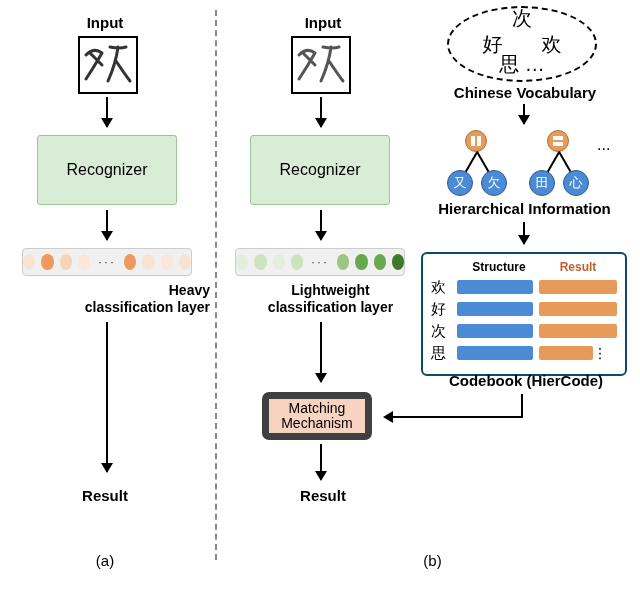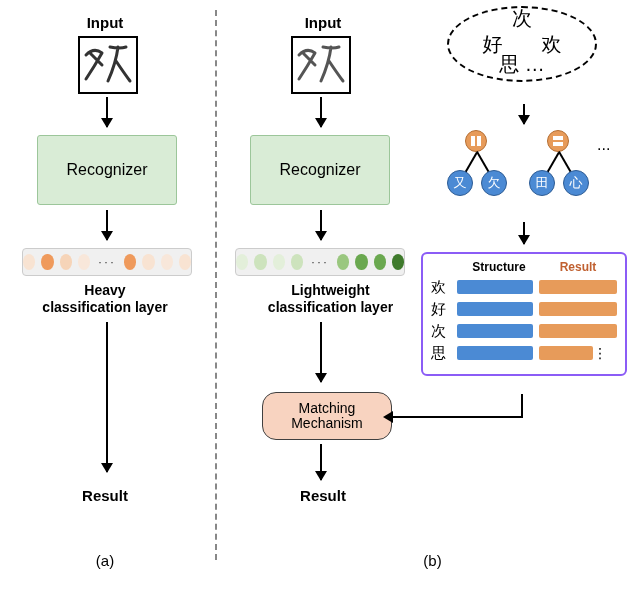--- a/index.html
+++ b/index.html
@@ -35,35 +35,35 @@
   .dotstrip {
     width: 170px; height: 28px; background: #f0f0f0; border: 1px solid #ccc;
     border-radius: 4px; display: flex; align-items: center; justify-content: center;
     gap: 6px;
   }
   .dot { width: 16px; height: 16px; border-radius: 50%; }
   .dots-ellipsis { font-size: 12px; color: #333; letter-spacing: 2px; padding: 0 2px; }
 
   
   .matchbox {
-    width: 130px; height: 48px; background: #f8d3c0; border: 1px solid #404040;
-    border-radius: 14px; display: flex; align-items: center; justify-content: center;
+    width: 110px; height: 48px; background: #f8d3c0; border: 7px solid #404040;
+    border-radius: 7px; display: flex; align-items: center; justify-content: center;
     font-size: 14px; text-align: center; line-height: 1.1;
   }
 
   
   .vocab-oval {
     position: absolute; border: 2px dashed #000; border-radius: 50%;
     width: 150px; height: 76px; display: flex; align-items: center; justify-content: center;
     font-size: 20px;
   }
 
   
   .codebook {
-    position: absolute; border: 2px solid #8b5cf6; border-radius: 6px;
+    position: absolute; border: 2px solid #0c4a6e; border-radius: 6px;
     background: #fff; padding: 6px 8px 8px; width: 206px;
   }
   .codebook-header { display: flex; font-size: 12px; font-weight: bold; margin-bottom: 4px; }
   .codebook-header .h1 { width: 28px; }
   .codebook-header .h2 { width: 80px; text-align: center; }
   .codebook-header .h3 { flex: 1; text-align: center; color: #c06030; }
   .codebook-row { display: flex; align-items: center; margin-bottom: 4px; height: 18px; }
   .codebook-row .rc { width: 26px; font-size: 15px; }
   .codebook-row .bar-s { width: 76px; height: 14px; background: #4b8ad4; border-radius: 2px; margin-right: 6px; }
   .codebook-row .bar-r { flex: 1; height: 14px; background: #e79b5a; border-radius: 2px; }
@@ -121,21 +121,21 @@
       <span class="dot" style="background: rgb(239, 154, 92);"></span>
       <span class="dot" style="background: rgb(246, 212, 184);"></span>
       <span class="dot" style="background: rgb(248, 231, 218);"></span>
       <span class="dots-ellipsis">···</span>
       <span class="dot" style="background: rgb(239, 154, 92);"></span>
       <span class="dot" style="background: rgb(248, 227, 210);"></span>
       <span class="dot" style="background: rgb(248, 231, 218);"></span>
       <span class="dot" style="background: rgb(248, 227, 210);"></span>
     </div>
 
-    <div class="sublabel" style="position:absolute; left:0; width:210px; top:282px; white-space:pre-line;">Heavy
+    <div class="sublabel" style="position:absolute; left:0; width:210px; top:282px; white-space:pre-line;text-align:right;">Heavy
 classification layer</div>
 
     <div class="arrow arrow-v" style="left:106px; top:322px; height:150px;"></div>
 
     <div class="label" style="position:absolute; left:0; width:210px; top:487px;">Result</div>
 
     <div class="panel-letter" style="position:absolute; left:0; width:210px; top:552px;">(a)</div>
   </div>
 
   <div class="col-b">
@@ -186,20 +186,21 @@
     <div class="vocab-oval" style="left:222px; top:6px;">
       <div style="text-align:center; line-height:1.0;">
         <span style="position:relative; top:-6px;">次</span><br>
         <span>好</span>
         <span>&nbsp;&nbsp;&nbsp;&nbsp;&nbsp;</span>
         <span>欢</span><br>
         <span>思</span>
         <span>…</span>
       </div>
     </div>
+    <div class="label" style="position:absolute; left:200px; width:200px; top:84px;">Chinese Vocabulary</div>
 
     <div class="arrow arrow-v" style="left:298px; top:104px; height:20px;"></div>
 
     <div class="tnode troot" style="left:240px; top:130px;">
       <svg width="12" height="12" viewBox="0 0 12 12">
           <rect x="1" y="1" width="4" height="10" fill="#fff"></rect>
           <rect x="7" y="1" width="4" height="10" fill="#fff"></rect>
         </svg>
     </div>
     <div class="tline" style="left:251px; top:152px; height:24px; transform: rotate(30deg);"></div>
@@ -221,20 +222,21 @@
     <div class="tline" style="left:333px; top:152px; height:24px; transform: rotate(-30deg);"></div>
     <div class="tnode tchild" style="left:304px; top:170px;">
         <span>田</span>
       </div>
     <div class="tnode tchild" style="left:338px; top:170px;">
         <span>心</span>
       </div>
 
     <div class="tree-dots" style="left:372px; top:136px;">...</div>
 
+    <div class="label" style="position:absolute; left:192px; width:215px; top:200px;">Hierarchical Information</div>
 
     <div class="arrow arrow-v" style="left:298px; top:222px; height:22px;"></div>
 
     <div class="codebook" style="left:196px; top:252px;">
       <div class="codebook-header">
         <div class="h1"></div>
         <div class="h2">Structure</div>
         <div class="h3">Result</div>
       </div>
       <div class="codebook-row">
@@ -253,20 +255,21 @@
         <div class="bar-r"></div>
       </div>
       <div class="codebook-row">
         <div class="rc">思</div>
         <div class="bar-s"></div>
         <div class="bar-r" style="flex:0.82"></div>
         <div class="codebook-vdots">⋮</div>
       </div>
     </div>
 
+    <div class="label" style="position:absolute; left:196px; width:210px; top:372px;">Codebook (HierCode)</div>
 
     <div class="arrow-seg" style="left:296px; top:394px; width:2px; height:24px;"></div>
     <div class="arrow-seg" style="left:168px; top:416px; width:130px; height:2px;"></div>
     <div style="position:absolute; left:158px; top:411px; width:0; height:0;
                 border-top:6px solid transparent; border-bottom:6px solid transparent;
                 border-right:10px solid #000;"></div>
 
     <div class="panel-letter" style="position:absolute; left:0; width:415px; top:552px;">(b)</div>
   </div>
 

